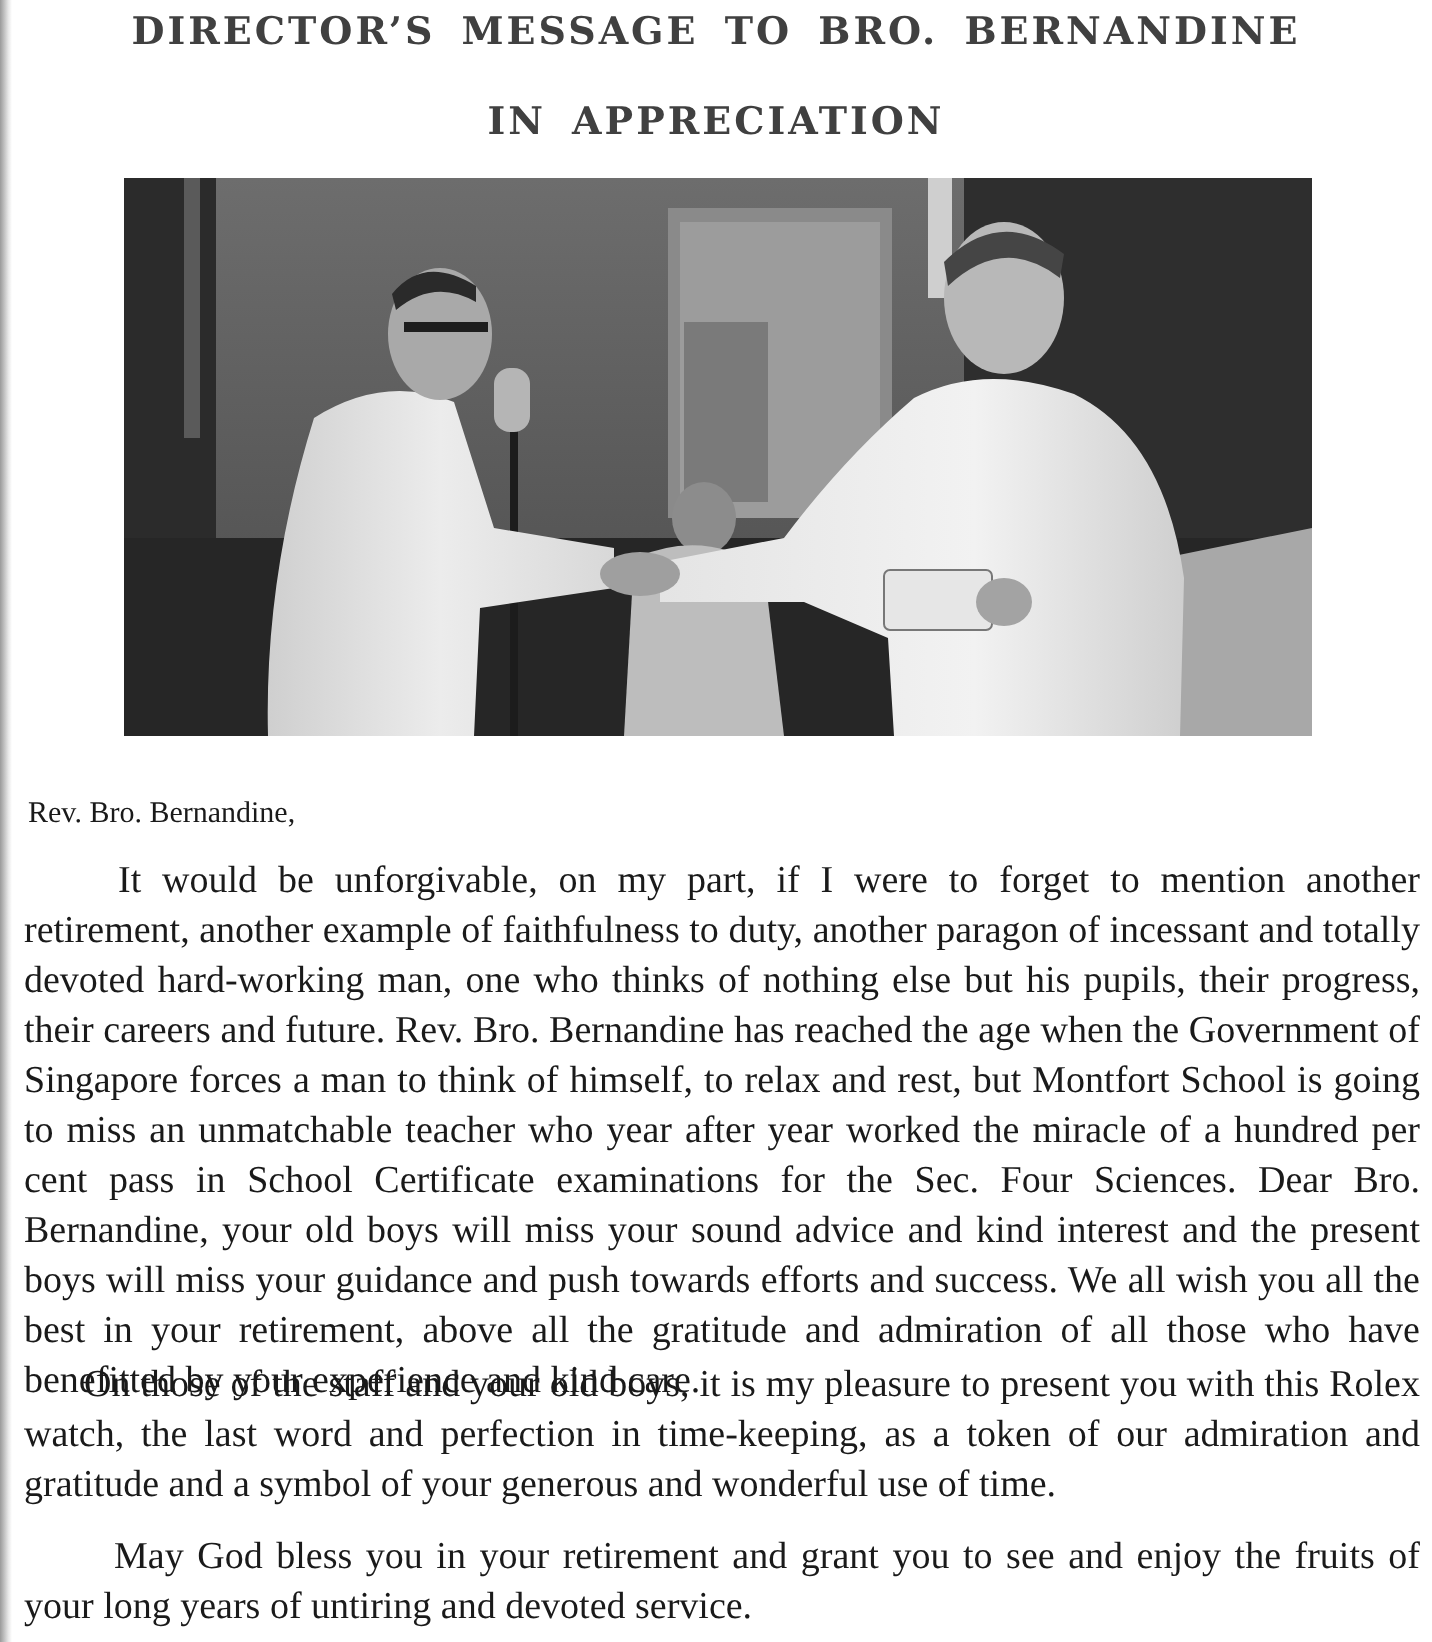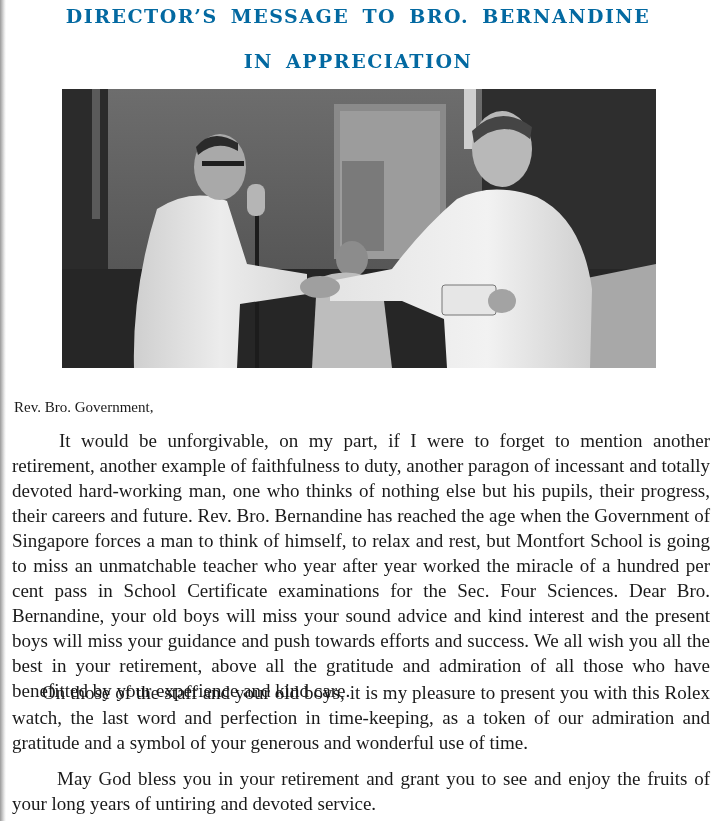--- a/index.html
+++ b/index.html
@@ -24,21 +24,21 @@
   .title {
     position: absolute;
     left: 0;
     width: 716px;
     text-align: center;
     font-family: "DejaVu Serif", serif;
     font-weight: bold;
     font-size: 19px;
     letter-spacing: 1.5px;
     word-spacing: 5px;
-    color: #0369a1;
+    color: #404040;
   }
   .title.l1 { top: 5px; }
   .title.l2 { top: 50px; }
 
   .photo {
     position: absolute;
     left: 62px;
     top: 89px;
     width: 594px;
     height: 279px;
@@ -123,17 +123,17 @@
     <ellipse cx="440" cy="60" rx="30" ry="38" fill="#b8b8b8"></ellipse>
     <path d="M410 42 Q438 14 470 38 L468 50 Q440 28 412 54 Z" fill="#454545"></path>
 
     <ellipse cx="258" cy="198" rx="20" ry="11" fill="#9f9f9f"></ellipse>
 
     <rect x="380" y="196" width="54" height="30" rx="3" fill="#e6e6e6" stroke="#777" stroke-width="1"></rect>
     <ellipse cx="440" cy="212" rx="14" ry="12" fill="#a3a3a3"></ellipse>
   </svg>
 </div>
 
-<div class="salutation">Rev. Bro. Government,</div>
+<div class="salutation">Rev. Bro. Bernandine,</div>
 
 <p class="para p1" style="margin:0">It would be unforgivable, on my part, if I were to forget to mention another retirement, another example of faithfulness to duty, another paragon of incessant and totally devoted hard-working man, one who thinks of nothing else but his pupils, their progress, their careers and future.  Rev. Bro. Bernandine has reached the age when the Government of Singapore forces a man to think of himself, to relax and rest, but Montfort School is going to miss an unmatchable teacher who year after year worked the miracle of a hundred per cent pass in School Certificate examinations for the Sec. Four Sciences.  Dear Bro. Bernandine, your old boys will miss your sound advice and kind interest and the present boys will miss your guidance and push towards efforts and success.  We all wish you all the best in your retirement, above all the gratitude and admiration of all those who have benefitted by your experience and kind care.</p>
 <p class="para p2" style="margin:0">On those of the staff and your old boys, it is my pleasure to present you with this Rolex watch, the last word and perfection in time-keeping, as a token of our admiration and gratitude and a symbol of your generous and wonderful use of time.</p>
 <p class="para p3" style="margin:0">May God bless you in your retirement and grant you to see and enjoy the fruits of your long years of untiring and devoted service.</p>
 
 </body></html>

